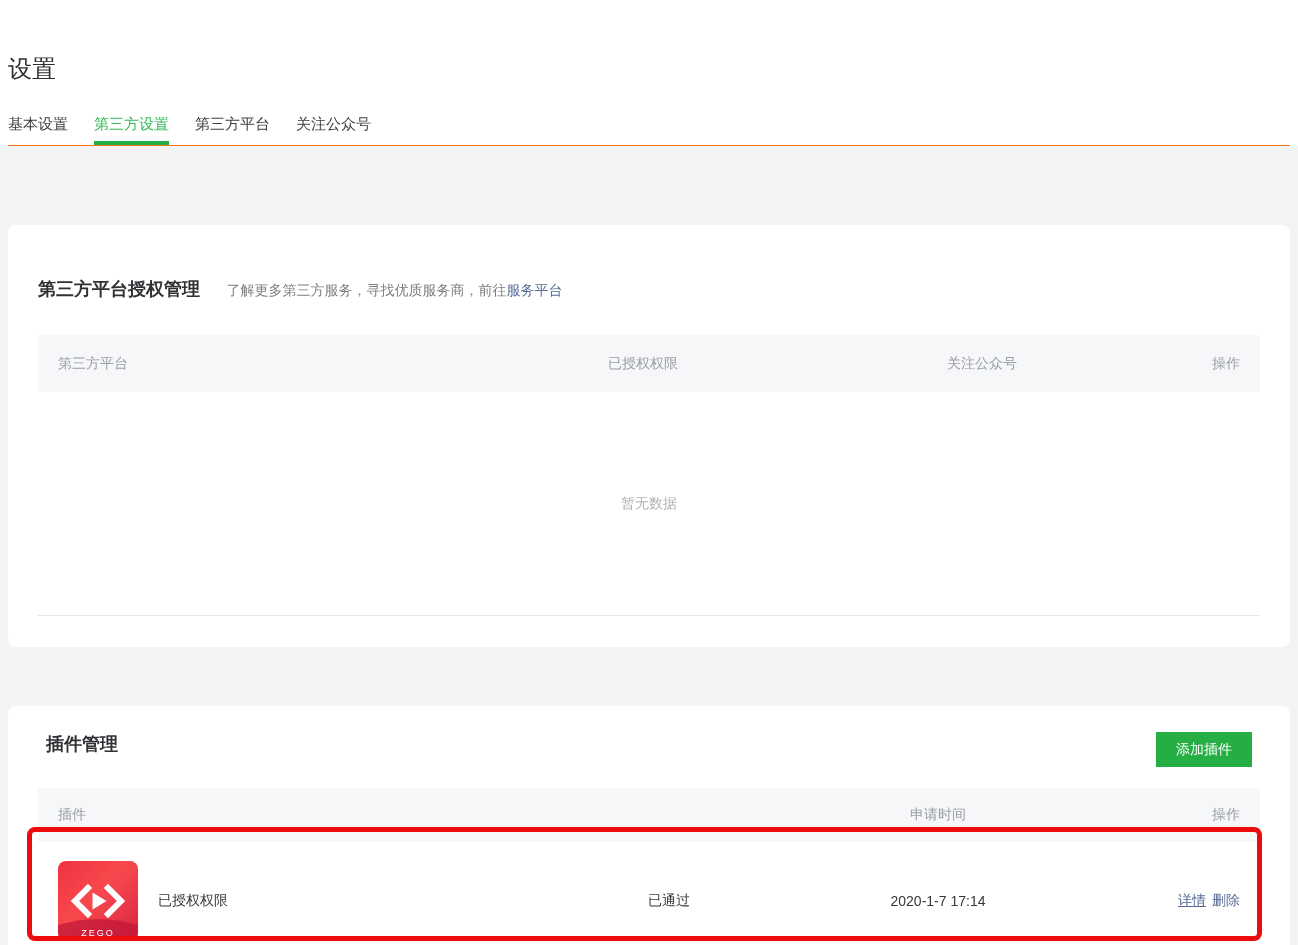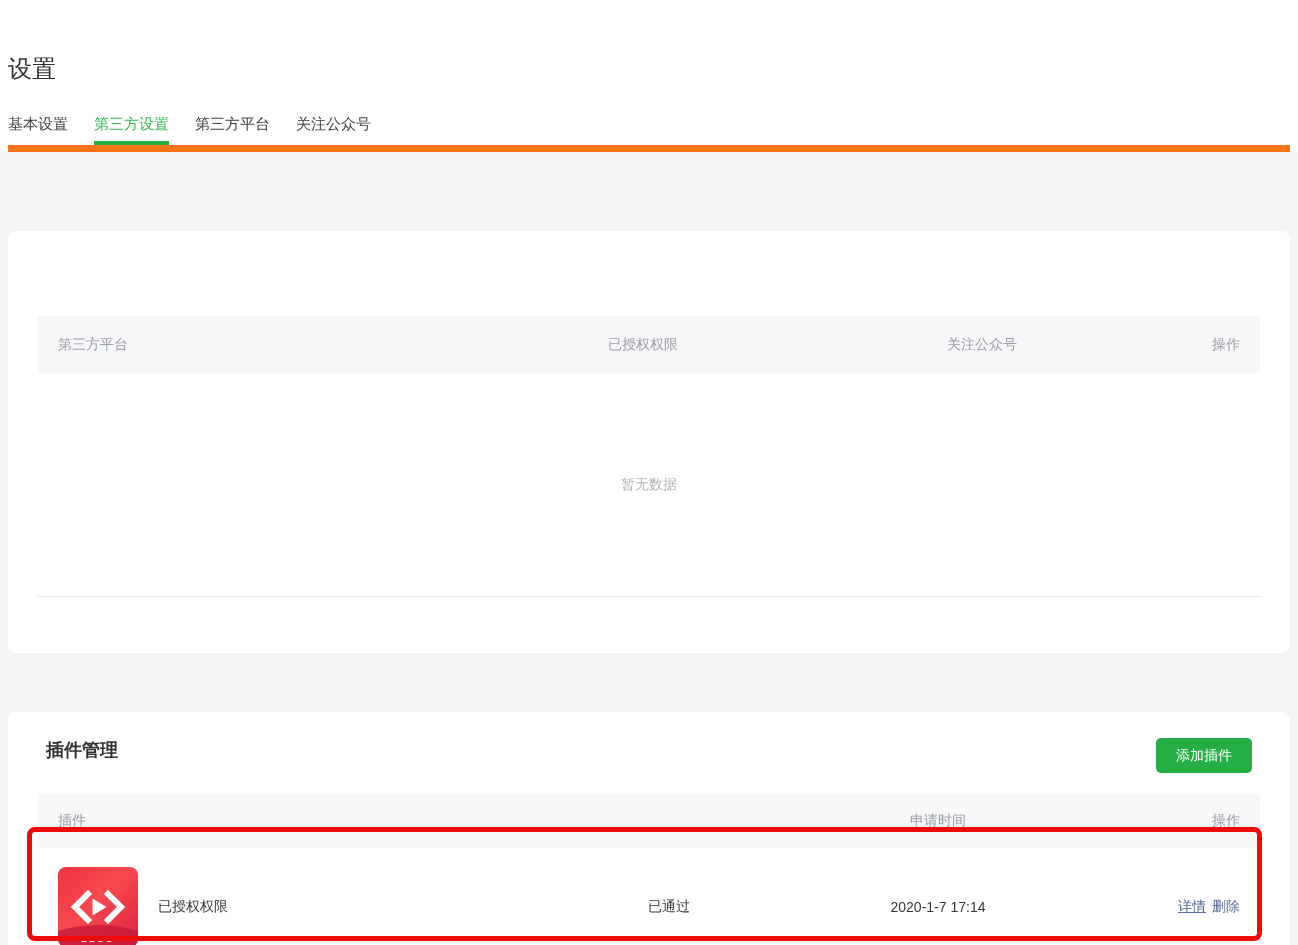--- a/index.html
+++ b/index.html
@@ -7,21 +7,21 @@
   body {
     font-family:"Liberation Sans","DejaVu Sans",sans-serif;
     background:#f3f4f6;
     color:#35373a;
     position:relative;
     overflow:hidden;
   }
   
   .header { background:#fff; padding:54px 8px 0; }
   .page-title { font-size:24px; line-height:29px; font-weight:500; color:#2b2d30; }
-  .tabs { display:flex; gap:26px; margin-top:33px; border-bottom:7px solid #f97316; }
+  .tabs { display:flex; gap:26px; margin-top:33px; border-bottom:1px solid #f97316; }
   .tab {
     font-size:15px; line-height:15px; padding-bottom:14px;
     color:#3c3e41; cursor:pointer; position:relative;
   }
   .tab.active { color:#35bb58; }
   .tab.active::after {
     content:""; position:absolute; left:0; right:0; bottom:0;
     height:4px; background:#24ae43;
   }
   
@@ -55,21 +55,21 @@
     height:223px; display:flex; align-items:center; justify-content:center;
     font-size:14px; color:#b1b3b6;
   }
   .divider { height:1px; background:#e6e6e6; }
   
   .plugin-head {
     display:flex; align-items:flex-start; justify-content:space-between;
     padding:0 38px 0 38px; height:35px;
   }
   .btn-green {
-    height:35px; padding:0 20px; border:none; border-radius:5px;
+    height:35px; padding:0 20px; border:none; border-radius:0;
     background:#24ae43; color:#fff; font-size:14px; cursor:pointer;
     font-family:inherit;
   }
   
   .trow {
     display:flex; align-items:center; height:117px;
     margin:0 30px; padding:0 20px; font-size:14px; color:#35373a;
   }
   .plug-cell { display:flex; align-items:center; }
   .zego-icon {
@@ -94,20 +94,24 @@
     <div class="tab">基本设置</div>
     <div class="tab active">第三方设置</div>
     <div class="tab">第三方平台</div>
     <div class="tab">关注公众号</div>
   </div>
 </div>
 
 <div class="content">
 
   <section class="card card-auth">
+    <div>
+      <span class="card-title">第三方平台授权管理</span>
+      <span class="card-hint"><span>了解更多第三方服务，寻找优质服务商，前往</span><a class="link">服务平台</a></span>
+    </div>
     <div class="thead">
       <div class="a1">第三方平台</div>
       <div class="a2">已授权权限</div>
       <div class="a3">关注公众号</div>
       <div class="a4">操作</div>
     </div>
     <div class="empty">暂无数据</div>
     <div class="divider"></div>
   </section>
 

